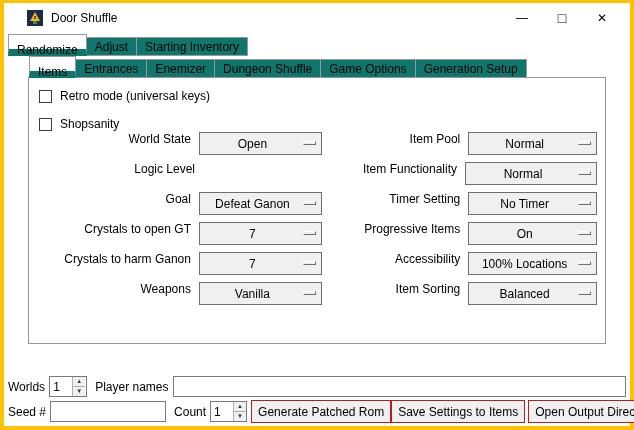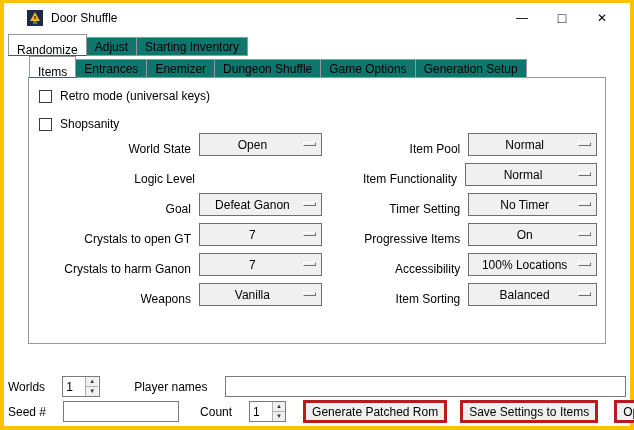--- a/index.html
+++ b/index.html
@@ -43,21 +43,21 @@
     background: #0f766e;
     border: 1px solid #989898;
     font-size: 12px;
     white-space: nowrap;
   }
   .tab + .tab { margin-left: -1px; }
   .tab.selected {
     height: 22px;
     padding-top: 8px;
     background: #ffffff;
-    border-bottom: 1px solid #0f766e;
+    border-bottom: 7px solid #0f766e;
     position: relative;
     z-index: 3;
   }
   .outer-tabs { position: absolute; top: 31px; left: 4px; height: 22px; z-index: 2; }
   .inner-nb { position: absolute; top: 53px; left: 24px; width: 578px; }
   .inner-tabs { position: relative; height: 22px; z-index: 2; padding-left: 1px; }
   .pane {
     position: relative;
     margin-top: -1px;
     height: 267px;
@@ -69,21 +69,21 @@
   .checks { position: absolute; top: 8px; left: 10px; }
   .check-row { display: flex; align-items: center; height: 20px; margin-bottom: 8px; }
   .checkbox-box {
     width: 13px; height: 13px;
     background: #fff;
     border: 1px solid #3c3c3c;
     margin-right: 8px;
   }
   
   .form { position: absolute; top: 54px; left: 6px; right: 4px; }
-  .frow { display: flex; align-items: flex-end; height: 24px; margin-bottom: 6px; }
+  .frow { display: flex; align-items: flex-start; height: 24px; margin-bottom: 6px; }
   .flabel { width: 168px; text-align: right; padding-right: 8px; white-space: nowrap; }
   .rlabel { margin-left: auto; width: 150px; text-align: right; padding-right: 8px; white-space: nowrap; }
   .dd {
     position: relative;
     height: 23px;
     background: #f0f0f0;
     border: 1px solid #6e6e6e;
     display: flex; align-items: center; justify-content: center;
     cursor: default;
   }
@@ -93,21 +93,21 @@
   .dd-ind {
     position: absolute; right: 5px; top: 50%; margin-top: -3px;
     width: 13px; height: 4px;
     background: #f0f0f0;
     border-top: 1px solid #ffffff;
     border-left: 1px solid #ffffff;
     border-bottom: 1px solid #6e6e6e;
     border-right: 1px solid #6e6e6e;
   }
   
-  .brow { position: absolute; left: 4px; right: 4px; height: 23px; display: flex; align-items: center; gap: 13px; }
+  .brow { position: absolute; left: 4px; right: 4px; height: 23px; display: flex; align-items: center; }
   .brow1 { top: 372px; }
   .brow2 { top: 397px; }
   .blabel { margin-right: 4px; white-space: nowrap; }
   .entry {
     height: 21px;
     border: 1px solid #7a7a7a;
     background: #fff;
     font-family: inherit; font-size: 12px;
     padding: 0 3px;
     outline: none;
@@ -124,21 +124,21 @@
   }
   .spin .arrows { width: 13px; display: flex; flex-direction: column; border-left: 1px solid #b0b0b0; }
   .spin .arrows div {
     flex: 1; background: #f0f0f0;
     font-size: 6px; line-height: 9px; text-align: center; color: #333;
   }
   .spin .arrows div:first-child { border-bottom: 1px solid #b0b0b0; }
   .btn {
     height: 23px;
     background: #f0f0f0;
-    border: 3px solid #b91c1c;
+    border: 1px solid #b91c1c;
     font-family: inherit; font-size: 12px;
     padding: 0 6px;
     white-space: nowrap;
     cursor: default;
   }
   .btn.gen { margin-left: 4px; }
   .btn.save { margin-left: auto; }
   .btn.open { margin-left: 3px; }
   .gap8 { width: 8px; flex: 0 0 8px; }
 </style>

